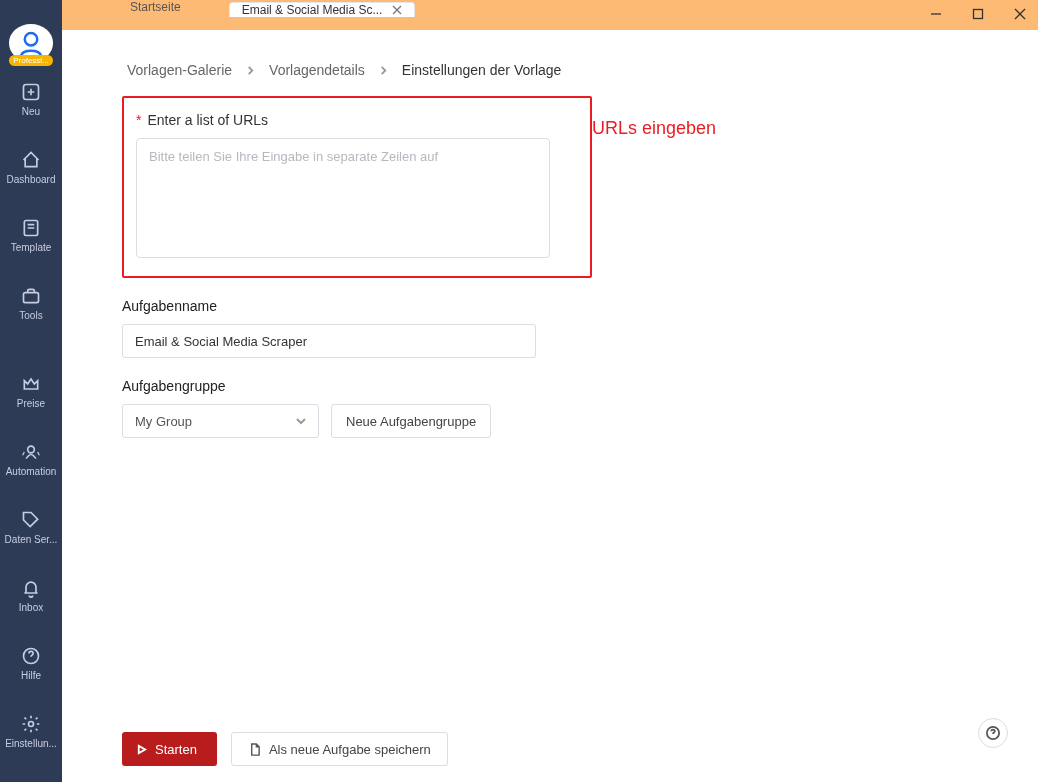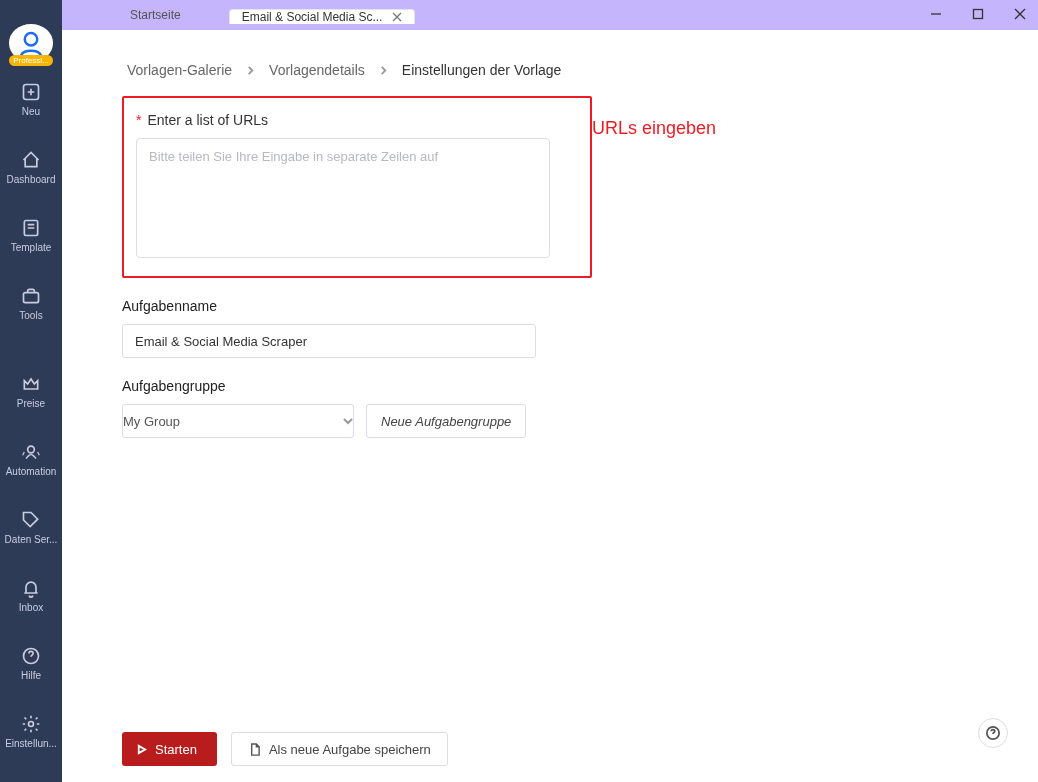--- a/index.html
+++ b/index.html
@@ -4,21 +4,21 @@
 <style>
   * { box-sizing: border-box; margin: 0; padding: 0; }
   body { font-family: -apple-system, BlinkMacSystemFont, "Segoe UI", Arial, sans-serif; width: 1038px; height: 782px; background: #fff; color: #333; overflow: hidden; }
   .sidebar { position: absolute; left: 0; top: 0; width: 62px; height: 782px; background: #3a4a6b; background: linear-gradient(#2e3b57, #2e3b57); display: flex; flex-direction: column; align-items: center; padding-top: 24px; }
   .sidebar-badge { width: 44px; height: 44px; background: #fff; border-radius: 50%; display:flex; align-items:center; justify-content:center; position: relative; margin-bottom: 20px; }
   .sidebar-badge svg { width: 30px; height: 30px; }
   .sidebar-badge-label { position: absolute; bottom: -4px; background: #f7b500; color: #fff; font-size: 8px; padding: 1px 4px; border-radius: 6px; white-space:nowrap; }
   .sidebar-item { display: flex; flex-direction: column; align-items: center; color: #c7cde0; font-size: 10px; margin-bottom: 24px; cursor: pointer; min-height: 44px; justify-content: flex-start; width: 62px; }
   .sidebar-item svg { width: 20px; height: 20px; margin-bottom: 4px; fill: #c7cde0; }
   .sidebar-item span { text-align: center; }
-  .tabs-bar { position: absolute; left: 62px; top: 0; right: 0; height: 30px; background: #c4b5fd; display: flex; align-items: center; }
+  .tabs-bar { position: absolute; left: 62px; top: 0; right: 0; height: 30px; background: #fdba74; display: flex; align-items: flex-start; }
   .tab-home { display: flex; align-items: center; padding: 0 48px 0 68px; font-size: 12px; color: #555; cursor: pointer; }
   .tab-active { background: #fff; display: flex; align-items: center; padding: 0 12px; font-size: 12px; color: #333; border-radius: 4px 4px 0 0; border: 1px solid #e6e6ea; border-bottom: none; margin-top: 2px; }
   .tab-close { margin-left: 10px; display:inline-flex; cursor:pointer; }
   .tab-close svg { width: 10px; height: 10px; stroke: #777; }
   .window-controls { position: absolute; right: 12px; top: 0; height: 30px; display: flex; align-items: center; gap: 30px; }
   .win-btn svg { width: 12px; height: 12px; stroke: #333; fill: none; stroke-width: 1.3; }
   .win-btn { cursor: pointer; }
   .content { position: absolute; left: 62px; top: 30px; right: 0; bottom: 0; background: #fff; }
   .breadcrumb { padding: 32px 0 12px 65px; font-size: 14px; color: #666; display: flex; align-items: center; gap: 14px; }
   .breadcrumb .crumb.current { color: #333; }
@@ -27,23 +27,23 @@
   .highlight-box { border: 2px solid #ed1c24; border-radius: 2px; padding: 14px 12px 14px 12px; width: 470px; margin-top: 6px; }
   .field-label { font-size: 14px; color: #333; margin-bottom: 10px; display:flex; align-items:center; }
   .field-label .req { color: #ed1c24; margin-right: 6px; }
   .urls-textarea { width: 414px; height: 120px; border: 1px solid #dcdce4; border-radius: 4px; padding: 10px 12px; font-size: 13px; font-family: inherit; resize: none; color: #333; }
   .urls-textarea::placeholder { color: #b7b8c0; }
   .annotation { position: absolute; left: 530px; top: 22px; color: #ed1c24; font-size: 18px; }
   .section { margin-top: 20px; width: 414px; }
   .section-label { font-size: 14px; color: #222; margin-bottom: 10px; }
   .text-input { width: 414px; height: 34px; border: 1px solid #dcdce4; border-radius: 3px; padding: 0 12px; font-size: 13px; color: #333; }
   .group-row { display: flex; gap: 12px; align-items: center; }
-  .select-box { width: 232px; height: 34px; border: 1px solid #dcdce4; border-radius: 3px; padding: 0 0; font-size: 13px; color: #555; display: flex; align-items: center; justify-content: space-between; cursor: pointer; }
+  .select-box { width: 197px; height: 34px; border: 1px solid #dcdce4; border-radius: 3px; padding: 0 12px; font-size: 13px; color: #555; display: flex; align-items: center; justify-content: space-between; cursor: pointer; }
   .select-box svg { width: 10px; height: 10px; stroke: #999; fill:none; stroke-width:2; }
-  .btn-outline { height: 34px; border: 1px solid #dcdce4; border-radius: 3px; background: #fff; padding: 0 14px; font-size: 13px; color: #444; cursor: pointer; display:flex; align-items:center;font-style:italic; }
+  .btn-outline { height: 34px; border: 1px solid #dcdce4; border-radius: 3px; background: #fff; padding: 0 14px; font-size: 13px; color: #444; cursor: pointer; display:flex; align-items:center; }
   .footer-actions { position: absolute; left: 60px; bottom: 16px; display: flex; gap: 14px; }
   .btn-primary { height: 34px; border: none; border-radius: 3px; background: #b91c1c; color: #fff; padding: 0 20px 0 14px; font-size: 13px; cursor: pointer; display: flex; align-items: center; gap: 8px; }
   .btn-primary svg { width: 11px; height: 11px; fill: none; stroke: #fff; stroke-width:2; }
   .btn-secondary { height: 34px; border: 1px solid #dcdce4; border-radius: 3px; background: #fff; padding: 4px 16px; font-size: 13px; color: #444; cursor: pointer; display: flex; align-items: center; gap: 8px; }
   .btn-secondary svg { width: 13px; height: 13px; fill: none; stroke: #555; stroke-width:1.5; }
   .help-fab { position: absolute; right: 30px; bottom: 34px; width: 30px; height: 30px; border: 1px solid #dcdce4; border-radius: 50%; display:flex; align-items:center; justify-content:center; cursor:pointer; }
   .help-fab svg { width: 14px; height: 14px; stroke: #555; fill:none; stroke-width:2;}
 </style>
 </head>
 <body>

